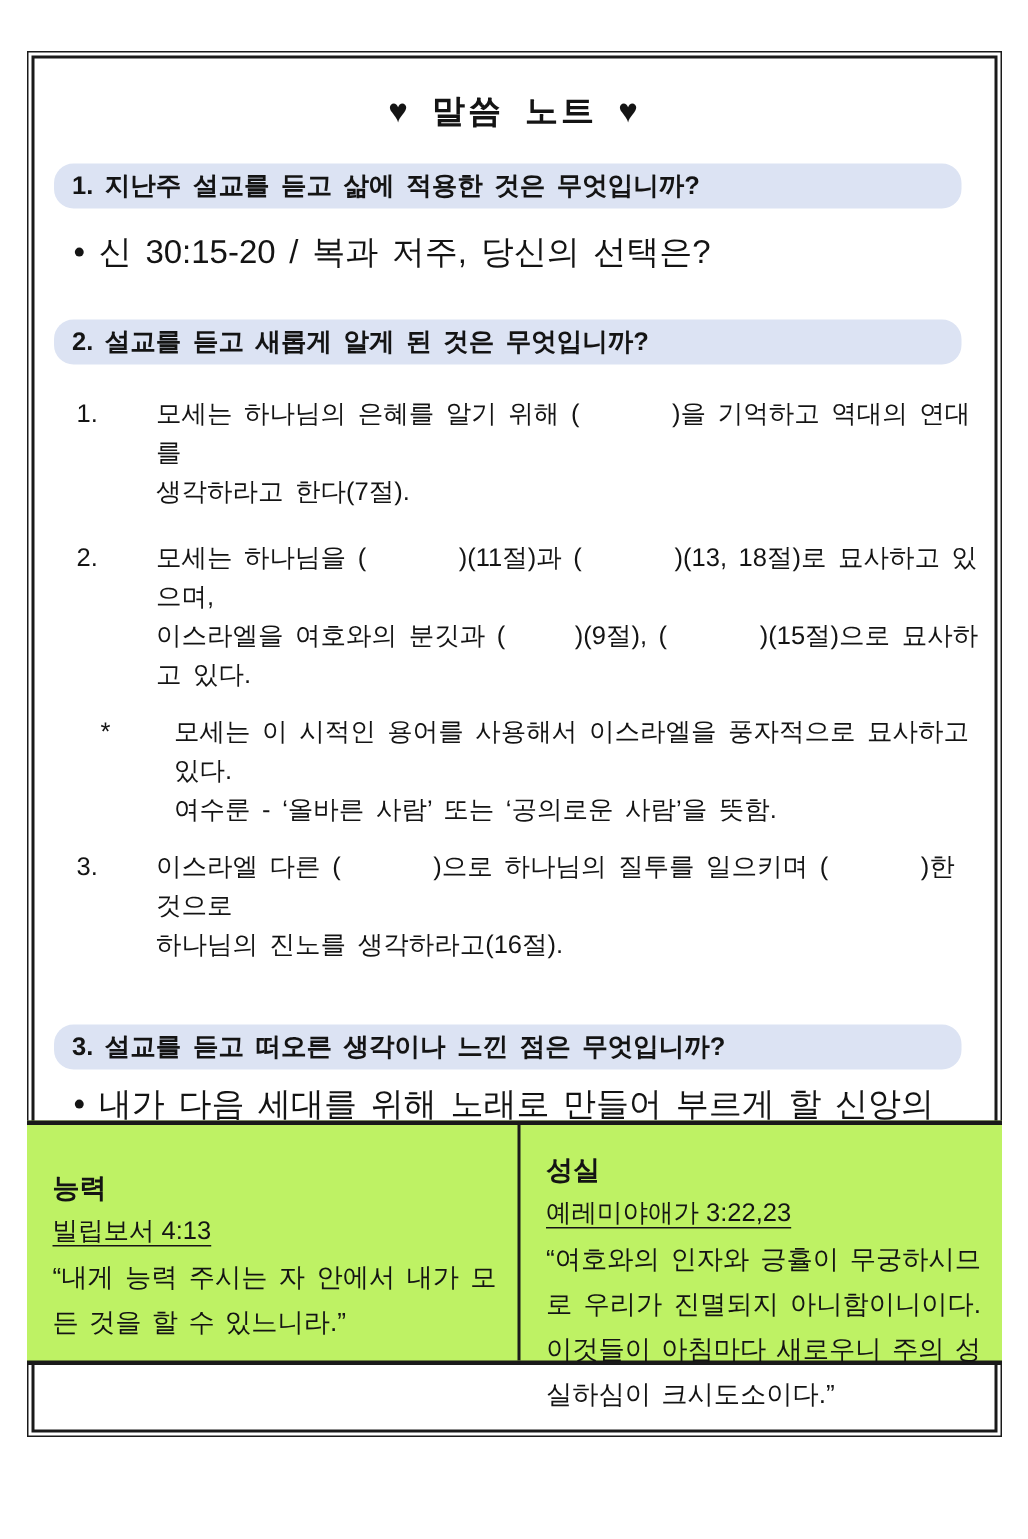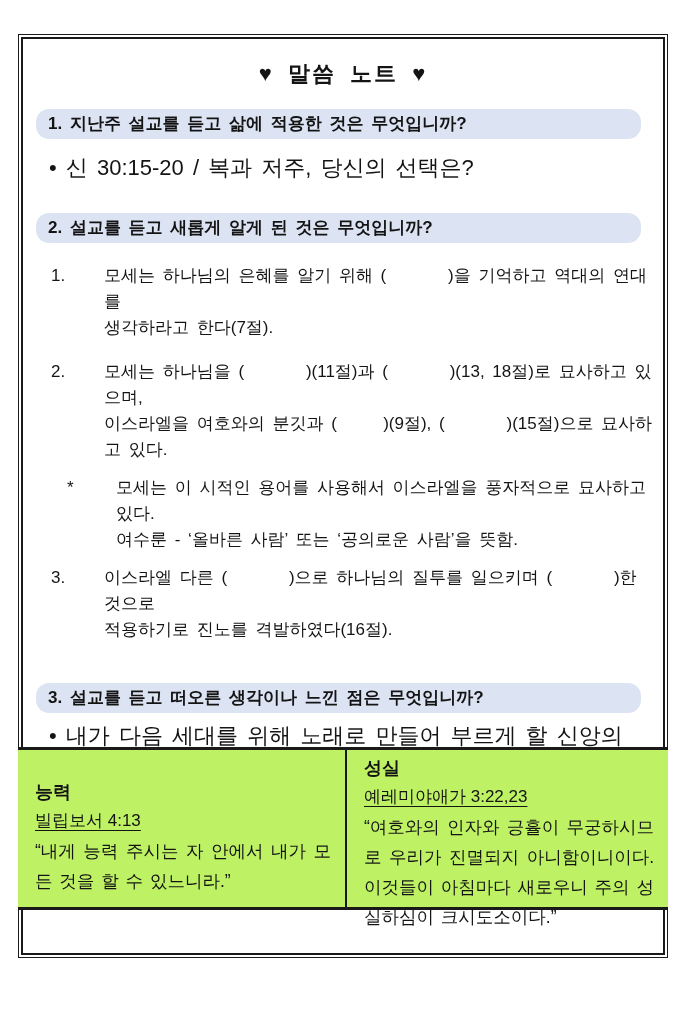--- a/index.html
+++ b/index.html
@@ -47,21 +47,21 @@
   .item-note .marker { width:20px; flex:0 0 20px; }
   .item-3 { margin-top:12px; }
   
   .footer-table {
     position:absolute; left:18px; top:747px; width:650px; height:163px;
     border-top:3px solid var(--line); border-bottom:3px solid var(--line);
     display:flex; background:#bef264;
   }
   .footer-cell { padding:16px 14px 0 17px; }
   .cell-left  { width:327px; flex:0 0 327px; padding-top:28px; }
-  .cell-right { flex:1; border-left:2px solid var(--line); padding-top:4px; }
+  .cell-right { flex:1; border-left:2px solid var(--line); padding-top:16px; }
   .cell-title { font-weight:bold; font-size:18px; line-height:28px; }
   .cell-ref {
     text-decoration:underline; text-underline-offset:4px;
     font-size:17px; line-height:30px;
   }
   .cell-verse {
     font-size:17.5px; line-height:30px; text-align:justify;
     word-spacing:2px; word-break:normal;
   }
 </style>
@@ -99,21 +99,21 @@
       <div class="lines">
         <div>모세는 이 시적인 용어를 사용해서 이스라엘을 풍자적으로 묘사하고 있다.</div>
         <div>여수룬 - ‘올바른 사람’ 또는 ‘공의로운 사람’을 뜻함.</div>
       </div>
     </div>
 
     <div class="note-item item-3">
       <span class="marker">3.</span>
       <div class="lines">
         <div>이스라엘 다른 (        )으로 하나님의 질투를 일으키며 (        )한 것으로</div>
-        <div>적용하기로 진노를 격발하였다(16절).</div>
+        <div>하나님의 진노를 생각하라고(16절).</div>
       </div>
     </div>
 
     <div class="q-bar bar-q3">3. 설교를 듣고 떠오른 생각이나 느낀 점은 무엇입니까?</div>
     <div class="bullet-line bullet-q3">• 내가 다음 세대를 위해 노래로 만들어 부르게 할 신앙의 유산은 무엇인가?</div>
 
     <div class="q-bar bar-q4">4. 설교를 듣고 삶에 적용하기로 결단한 것은 무엇입니까?</div>
 
   </div>
 </div>

